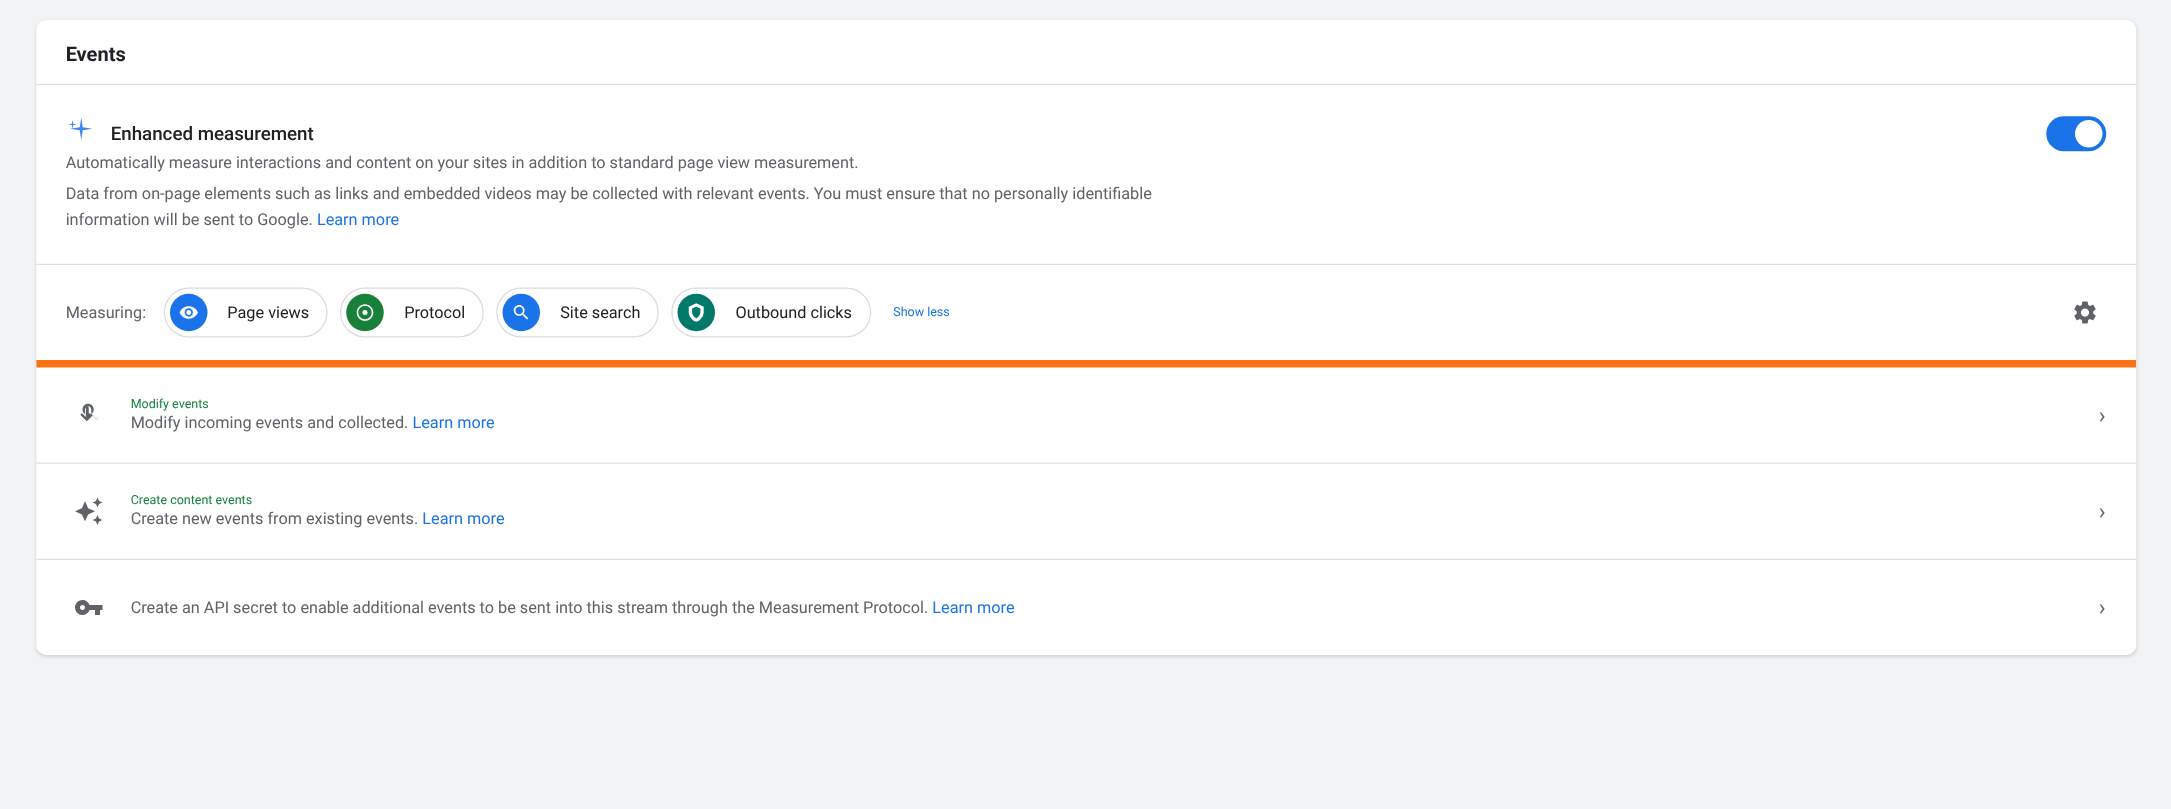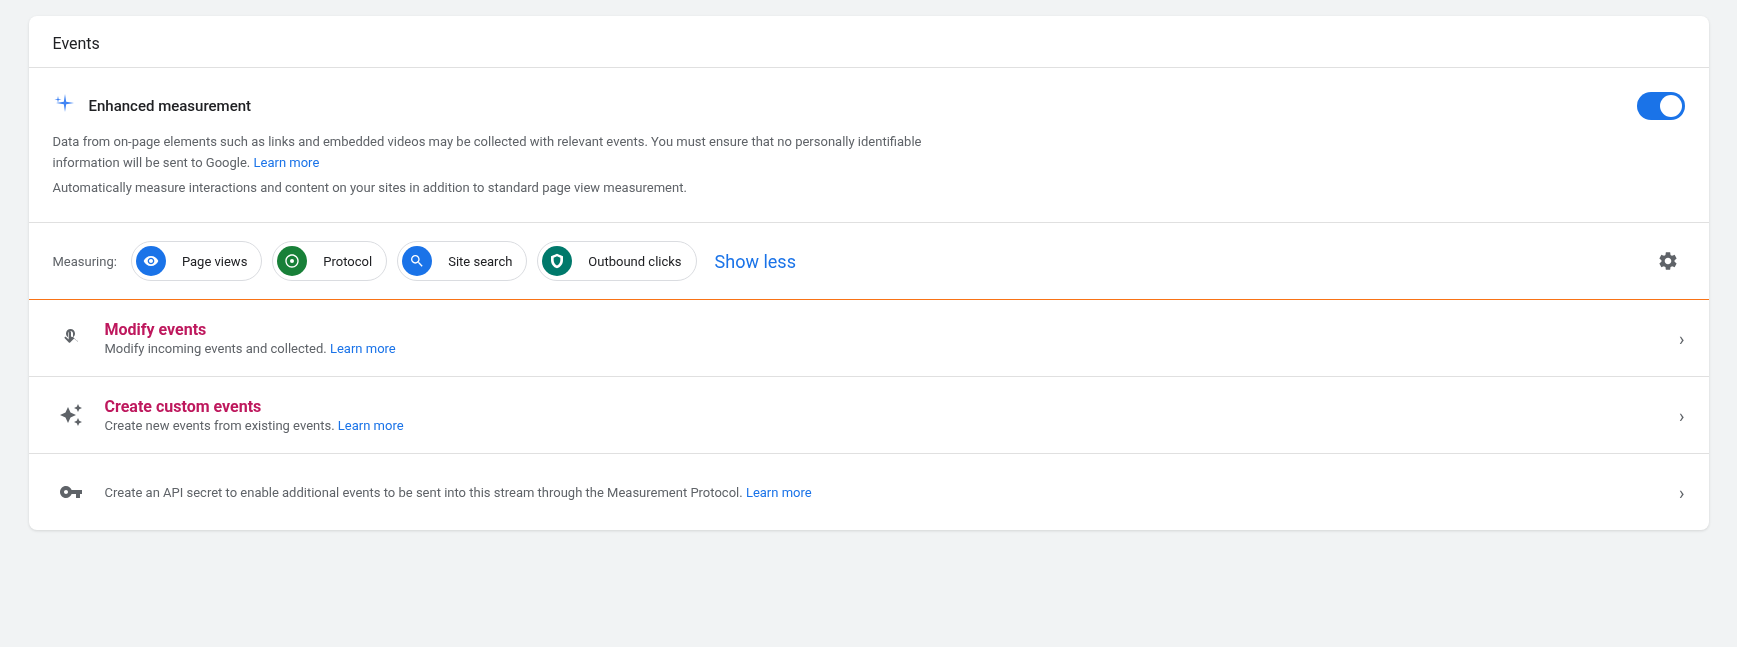--- a/index.html
+++ b/index.html
@@ -19,32 +19,32 @@
       max-width: 1680px;
       overflow: hidden;
       box-shadow: 0 1px 3px rgba(0,0,0,0.12);
     }
     .section-header {
       padding: 18px 24px 14px 24px;
       border-bottom: 1px solid #e0e0e0;
     }
     .section-title {
       font-size: 16px;
-      font-weight: 400;
+      font-weight: 700;
       color: #202124;
     }
     .enhanced-measurement {
       padding: 24px 24px 20px 24px;
       border-bottom: 1px solid #e0e0e0;
     }
     .em-header {
       display: flex;
       align-items: center;
       justify-content: space-between;
-      margin-bottom: 12px;
+      margin-bottom: 0;
     }
     .em-header-left {
       display: flex;
       align-items: center;
       gap: 12px;
     }
     .sparkle-icon {
       color: #4285f4;
       font-size: 22px;
       line-height: 1;
@@ -106,21 +106,21 @@
     .learn-more-link {
       color: #1a73e8;
       text-decoration: none;
       font-size: 13px;
     }
     .measuring-row {
       display: flex;
       align-items: center;
       gap: 10px;
       padding: 18px 24px;
-      border-bottom: 1px solid #f97316;
+      border-bottom: 6px solid #f97316;
       flex-wrap: wrap;
     }
     .measuring-label {
       font-size: 13px;
       color: #5f6368;
       margin-right: 4px;
       white-space: nowrap;
     }
     .chip {
       display: flex;
@@ -151,21 +151,21 @@
     .bg-blue { background: #1a73e8; }
     .bg-green-dark { background: #188038; }
     .bg-teal { background: #00796b; }
     .bg-blue-light { background: #1a73e8; }
     .bg-green { background: #34a853; }
     .bg-blue-dl { background: #1a73e8; }
     .show-less-btn {
       background: none;
       border: none;
       color: #1a73e8;
-      font-size: 18px;
+      font-size: 10px;
       cursor: pointer;
       padding: 4px 8px;
       border-radius: 4px;
       font-family: inherit;
     }
     .gear-btn {
       margin-left: auto;
       background: none;
       border: none;
       cursor: pointer;
@@ -195,23 +195,23 @@
       align-items: center;
       justify-content: center;
       color: #5f6368;
       font-size: 20px;
       flex-shrink: 0;
     }
     .list-item-content {
       flex: 1;
     }
     .list-item-title {
-      font-size: 16px;
-      font-weight: 700;
-      color: #be185d;
+      font-size: 10px;
+      font-weight: 400;
+      color: #15803d;
       margin-bottom: 2px;
     }
     .list-item-desc {
       font-size: 13px;
       color: #5f6368;
     }
     .chevron-right {
       color: #5f6368;
       font-size: 18px;
       margin-left: auto;
@@ -238,25 +238,25 @@
         </span>
         <span class="em-title">Enhanced measurement</span>
       </div>
 
       <label class="toggle-switch">
         <input type="checkbox" checked="" style="">
         <span class="toggle-slider"></span>
         <span class="toggle-checkmark">✓</span>
       </label>
     </div>
+    <p class="em-description">Automatically measure interactions and content on your sites in addition to standard page view measurement.</p>
     <p class="em-description">
       <span>Data from on-page elements such as links and embedded videos may be collected with relevant events. You must ensure that no personally identifiable information will be sent to Google.</span>
       <a href="#" class="learn-more-link">Learn more</a>
     </p>
-    <p class="em-description">Automatically measure interactions and content on your sites in addition to standard page view measurement.</p>
   </div>
 
   <div class="measuring-row">
     <span class="measuring-label">Measuring:</span>
 
     <div class="chip">
       <div class="chip-icon bg-blue">
         <svg width="16" height="16" viewBox="0 0 24 24" fill="white">
             <path d="M12 4.5C7 4.5 2.73 7.61 1 12c1.73 4.39 6 7.5 11 7.5s9.27-3.11 11-7.5c-1.73-4.39-6-7.5-11-7.5zM12 17c-2.76 0-5-2.24-5-5s2.24-5 5-5 5 2.24 5 5-2.24 5-5 5zm0-8c-1.66 0-3 1.34-3 3s1.34 3 3 3 3-1.34 3-3-1.34-3-3-3z"></path>
           </svg>
@@ -319,21 +319,21 @@
     <span class="chevron-right">›</span>
   </div>
 
   <div class="list-item">
     <div class="list-item-icon">
       <svg width="24" height="24" viewBox="0 0 24 24" fill="#5f6368">
         <path d="M19 9l1.25-2.75L23 5l-2.75-1.25L19 1l-1.25 2.75L15 5l2.75 1.25L19 9zm-7.5.5L9 4 6.5 9.5 1 12l5.5 2.5L9 20l2.5-5.5L17 12l-5.5-2.5zM19 15l-1.25 2.75L15 19l2.75 1.25L19 23l1.25-2.75L23 19l-2.75-1.25L19 15z"></path>
       </svg>
     </div>
     <div class="list-item-content">
-      <div class="list-item-title">Create custom events</div>
+      <div class="list-item-title">Create content events</div>
       <div class="list-item-desc">
         <span>Create new events from existing events.</span>
         <a href="#" class="learn-more-link">Learn more</a>
       </div>
     </div>
     <span class="chevron-right">›</span>
   </div>
 
   <div class="list-item">
     <div class="list-item-icon">

